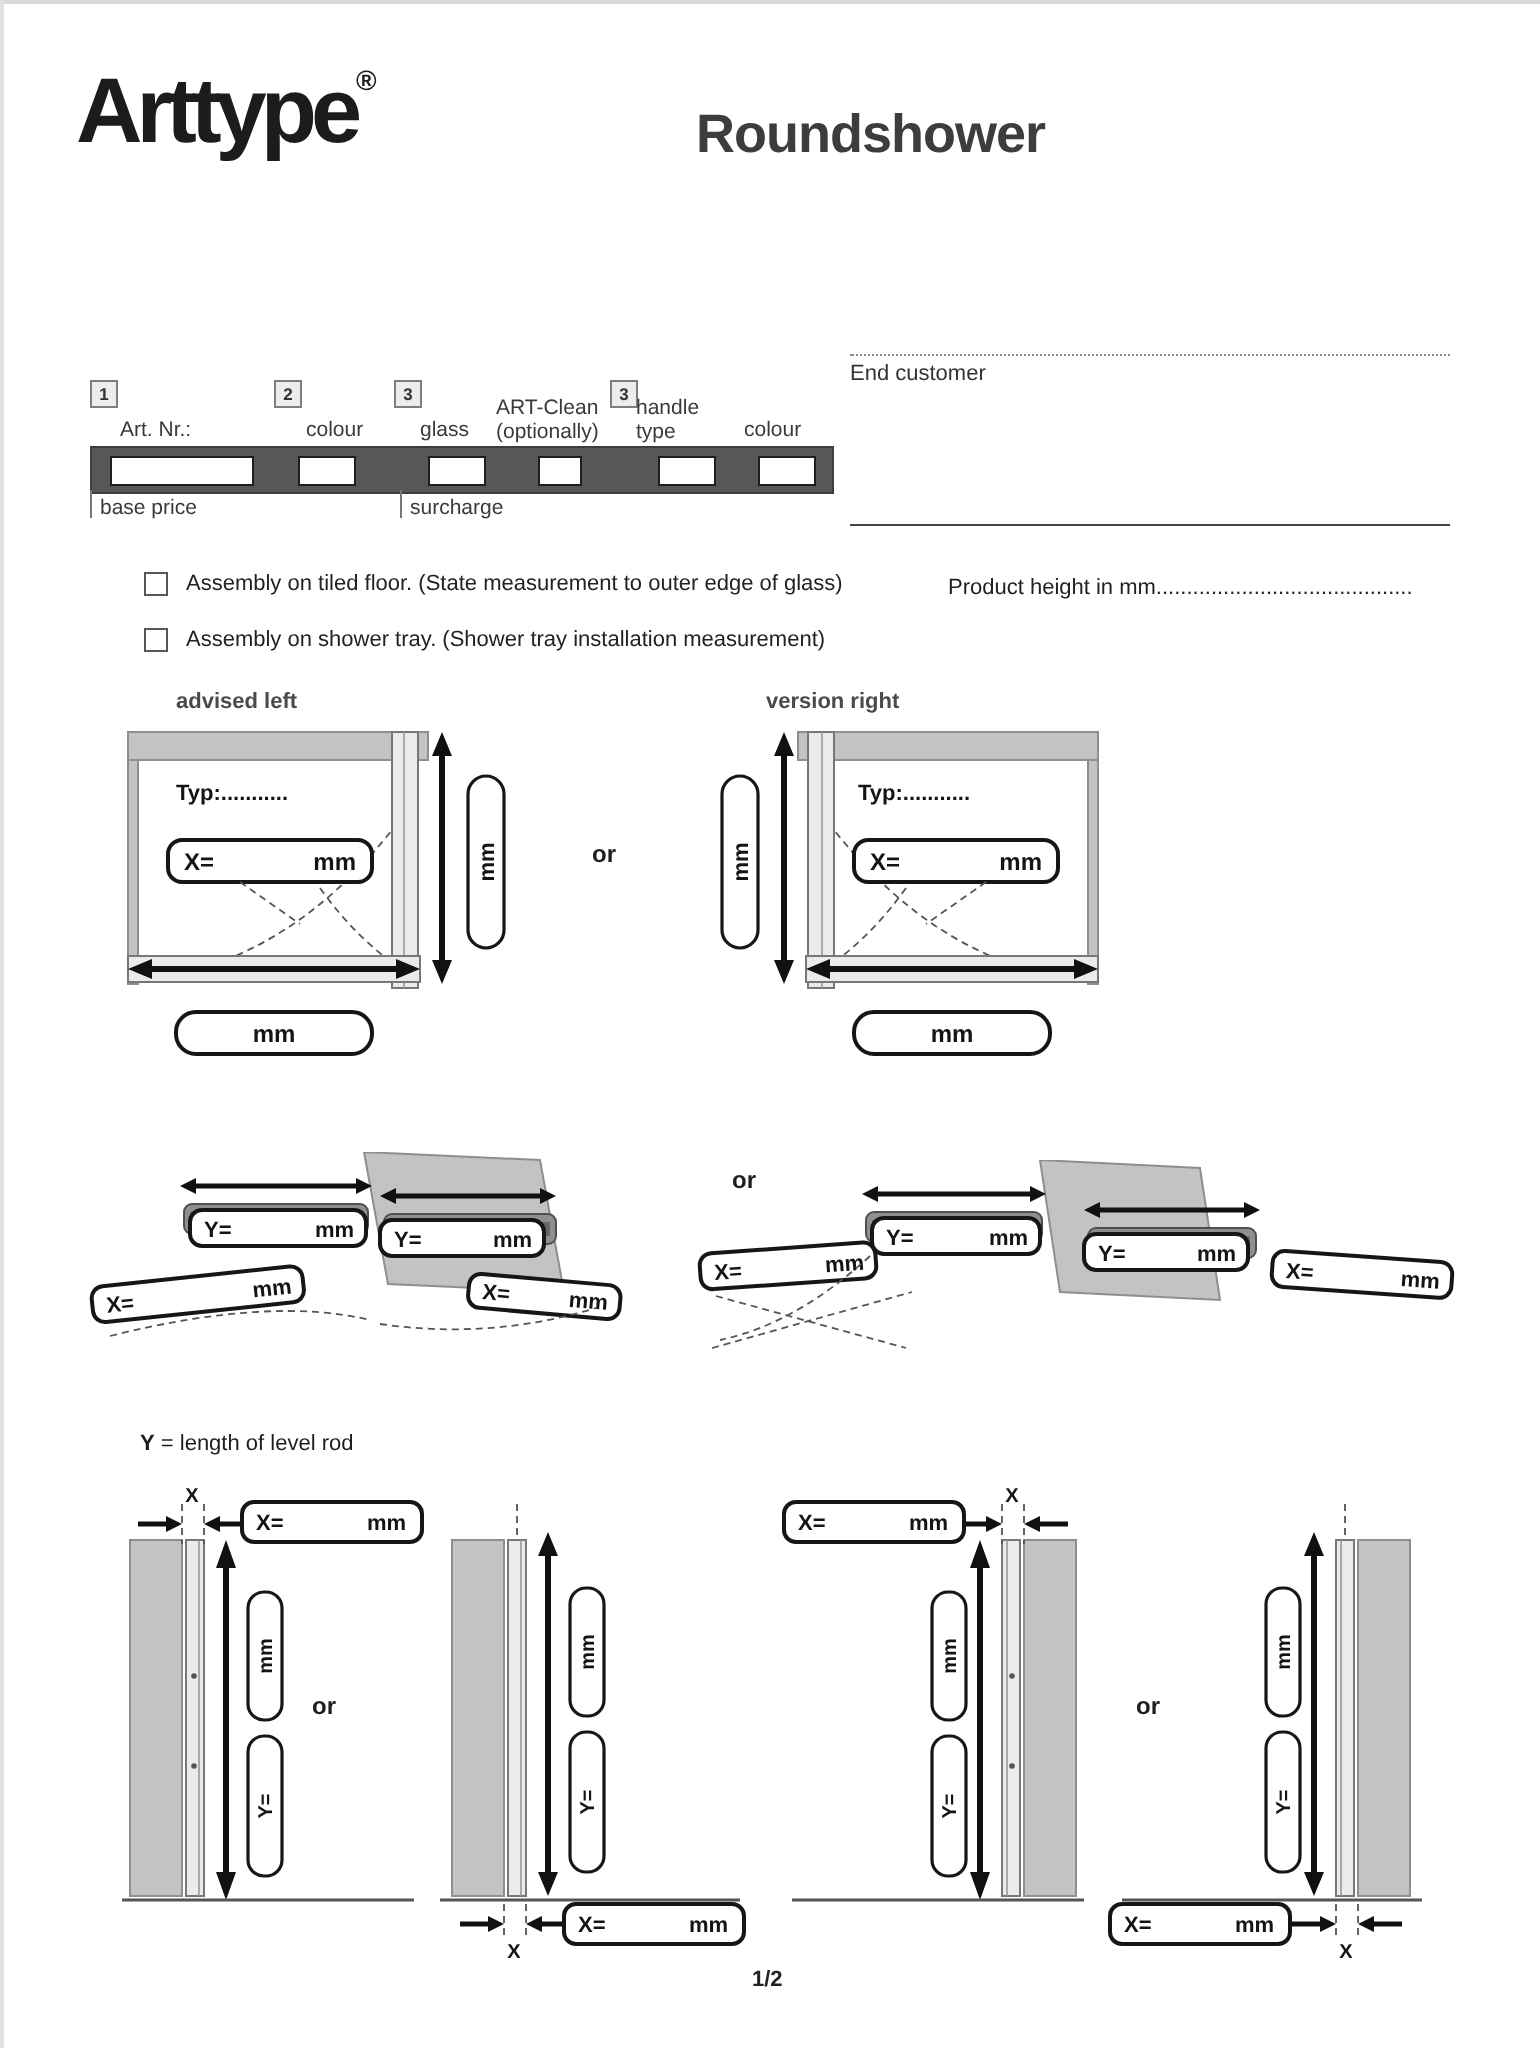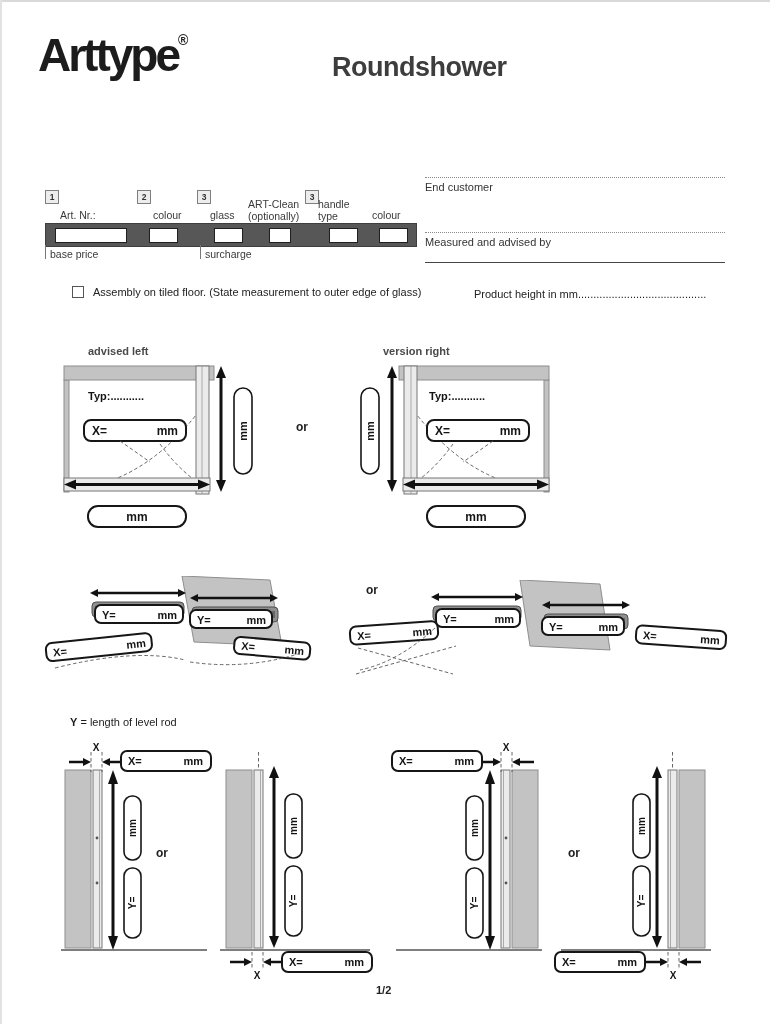--- a/index.html
+++ b/index.html
@@ -42,27 +42,24 @@
 </head>
 <body>
 
 <div class="page">
   <div class="abs scan-edge-top"></div>
   <div class="abs scan-edge-left"></div>
 
   <div class="abs logo" style="left:38px;top:32px;">
     <span>Art</span><span>type</span><span class="reg">®</span>
   </div>
-  <div class="abs doc-title" style="left:332px;top:52px;">Roundshower</div>
+  <div class="abs doc-title" style="left:348px;top:52px;">Roundshower</div>
 
   <div class="abs cust-field" style="left:425px;top:177px;width:300px;">
     <span>End customer</span>
-  </div>
-  <div class="abs cust-field" style="left:425px;top:232px;width:300px;">
-    <span>Measured and advised by</span>
   </div>
   <div class="abs solid-rule" style="left:425px;top:262px;width:300px;"></div>
 
   <div class="abs marker" style="left:45px;top:190px;">1</div>
   <div class="abs marker" style="left:137px;top:190px;">2</div>
   <div class="abs marker" style="left:197px;top:190px;">3</div>
   <div class="abs marker" style="left:305px;top:190px;">3</div>
 
   <div class="abs flabel" style="left:60px;top:209px;">Art. Nr.:</div>
   <div class="abs flabel" style="left:153px;top:209px;">colour</div>
@@ -88,20 +85,24 @@
   <div class="abs vtick" style="left:45px;top:245px;height:14px;"></div>
   <div class="abs vtick" style="left:200px;top:245px;height:14px;"></div>
   <div class="abs flabel" style="left:50px;top:248px;">base price</div>
   <div class="abs flabel" style="left:205px;top:248px;">surcharge</div>
 
   <div class="abs cbrow" style="left:72px;top:286px;">
     <span class="cb"></span>
     <span>Assembly on tiled floor. (State measurement to outer edge of glass)</span>
   </div>
   <div class="abs small-text" style="left:474px;top:288px;">Product height in mm..........................................</div>
+  <div class="abs cbrow" style="left:72px;top:314px;">
+    <span class="cb"></span>
+    <span>Assembly on shower tray. (Shower tray installation measurement)</span>
+  </div>
 
   <div class="abs vlabel" style="left:88px;top:345px;">advised left</div>
   <div class="abs vlabel" style="left:383px;top:345px;">version right</div>
   <div class="abs or" style="left:296px;top:420px;">or</div>
 
   <svg class="abs" style="left:58px;top:360px;" width="210" height="195" viewBox="0 0 210 195">
     <rect x="6" y="20" width="5" height="112" class="wall"></rect>
     <rect x="6" y="6" width="150" height="14" class="wall"></rect>
     <rect x="138" y="6" width="13" height="128" class="profile"></rect>
     <line x1="144" y1="6" x2="144" y2="134" class="thin"></line>

